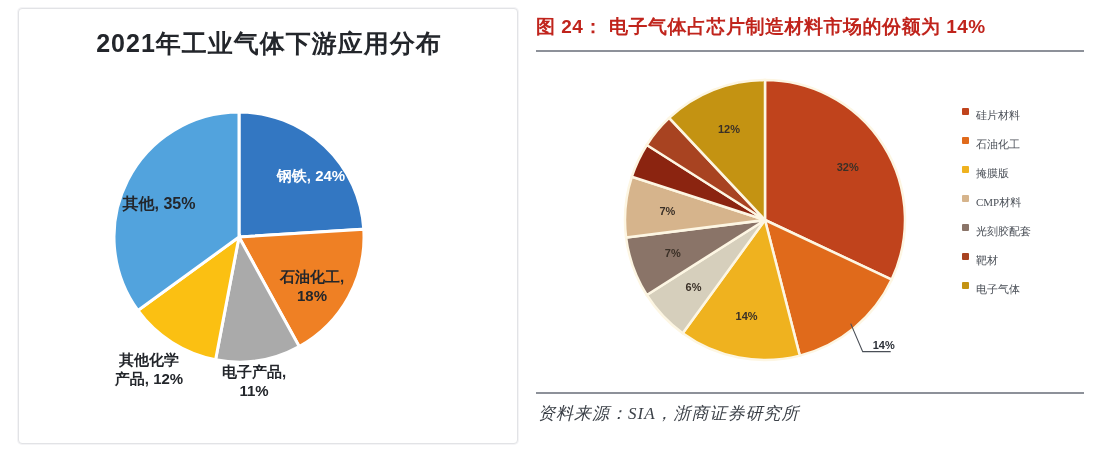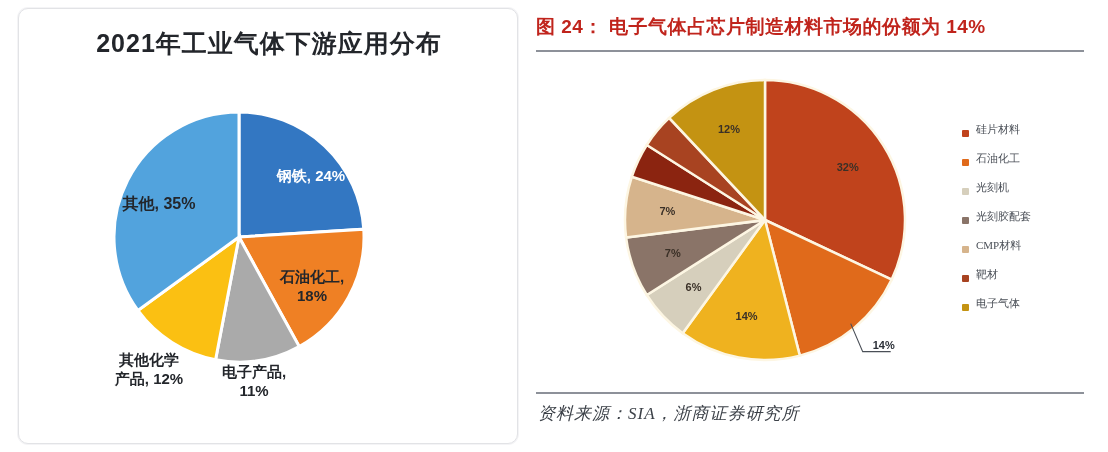--- a/index.html
+++ b/index.html
@@ -6,21 +6,21 @@
   body{
     width:1108px;height:452px;background:#ffffff;
     font-family:"Liberation Sans","DejaVu Sans",sans-serif;
     overflow:hidden;position:relative;
   }
   .page{position:relative;width:1108px;height:452px;}
 
   
   .left-panel{
     position:absolute;left:18px;top:8px;width:500px;height:436px;
-    background:#ffffff;border:1px solid #e2e3e6;border-radius:10px;
+    background:#ffffff;border:1px solid #e2e3e6;border-radius:4px;
     box-shadow:0 0 0 1px #f4f4f6;
     box-sizing:border-box;
   }
   .left-title{
     position:absolute;left:0;top:18px;width:500px;text-align:center;
     font-size:25px;font-weight:700;color:#23262b;letter-spacing:1px;
     font-family:"Liberation Sans","DejaVu Sans",sans-serif;
   }
   .left-chart{position:absolute;left:30px;top:68px;width:440px;height:360px;}
 
@@ -43,21 +43,21 @@
   .source{
     position:absolute;left:8px;top:402px;font-size:17px;color:#3c4148;
     font-family:"Liberation Serif","DejaVu Serif",serif;letter-spacing:1px;font-style:italic;
   }
   .right-chart{position:absolute;left:70px;top:62px;width:330px;height:330px;}
 
   .legend{
     position:absolute;left:432px;top:108px;width:130px;
   }
   .legend-row{
-    display:flex;align-items:flex-end;height:29px;
+    display:flex;align-items:flex-start;height:29px;
   }
   .legend-swatch{
     width:7px;height:7px;margin-right:7px;flex:0 0 auto;border-radius:1px;
   }
   .legend-label{
     font-size:11px;color:#4a4f57;white-space:nowrap;
     font-family:"Liberation Serif","DejaVu Serif",serif;
   }
 </style>
 </head>
@@ -112,30 +112,30 @@
     <div class="legend" id="legend">
         <div class="legend-row">
           <span class="legend-swatch" style="background: rgb(192, 67, 28);"></span>
           <span class="legend-label">硅片材料</span>
         </div>
         <div class="legend-row">
           <span class="legend-swatch" style="background: rgb(224, 106, 27);"></span>
           <span class="legend-label">石油化工</span>
         </div>
         <div class="legend-row">
-          <span class="legend-swatch" style="background: rgb(214, 207, 188);"></span>
-          <span class="legend-label">光刻机</span>
+          <span class="legend-swatch" style="background: rgb(239, 178, 31);"></span>
+          <span class="legend-label">掩膜版</span>
+        </div>
+        <div class="legend-row">
+          <span class="legend-swatch" style="background: rgb(214, 180, 140);"></span>
+          <span class="legend-label">CMP材料</span>
         </div>
         <div class="legend-row">
           <span class="legend-swatch" style="background: rgb(138, 116, 104);"></span>
           <span class="legend-label">光刻胶配套</span>
-        </div>
-        <div class="legend-row">
-          <span class="legend-swatch" style="background: rgb(214, 180, 140);"></span>
-          <span class="legend-label">CMP材料</span>
         </div>
         <div class="legend-row">
           <span class="legend-swatch" style="background: rgb(168, 67, 33);"></span>
           <span class="legend-label">靶材</span>
         </div>
         <div class="legend-row">
           <span class="legend-swatch" style="background: rgb(196, 147, 18);"></span>
           <span class="legend-label">电子气体</span>
         </div>
       </div>

